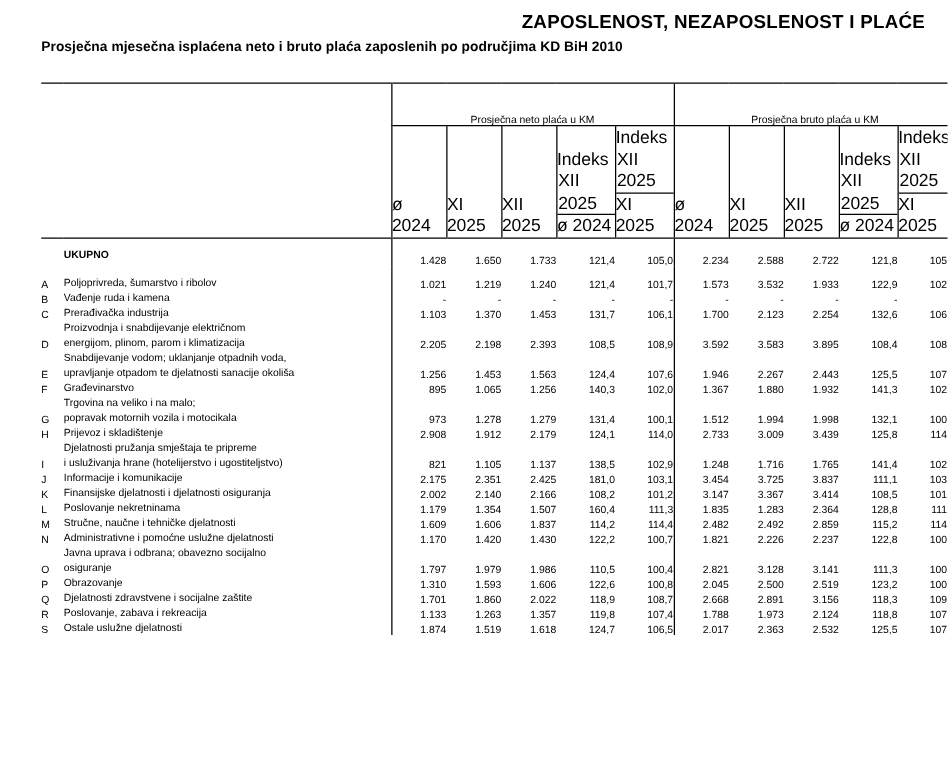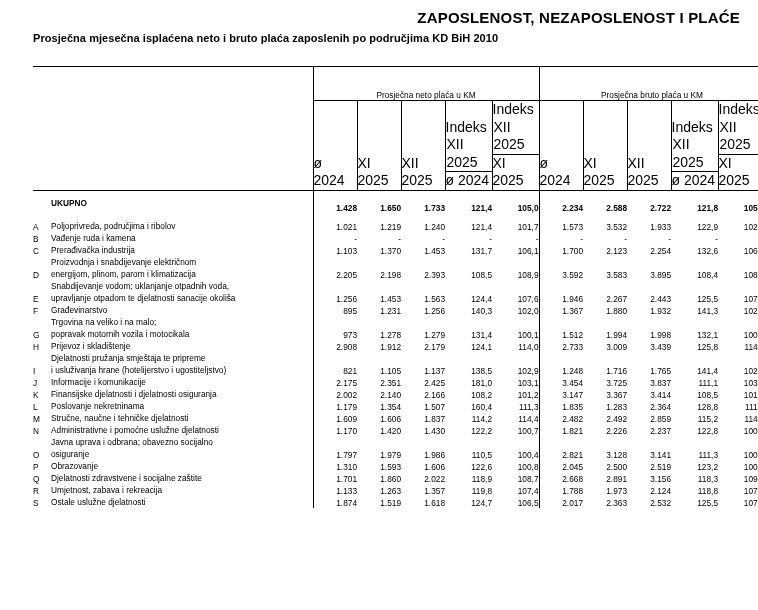--- a/index.html
+++ b/index.html
@@ -109,21 +109,21 @@
     padding-top: 4px;
     padding-right: 8px;
     border-left: none;
     white-space: nowrap;
   }
   td.num.grp-start { border-left: 1.3px solid #000; padding-left: 4px;}
   td.num.grp-end   { border-right: 1.3px solid #000; }
 
   tr.total td { font-weight: bold; margin-top: 28px; }
   tr.total td.label { font-weight: bold; padding-top: 6px; padding-bottom: 4px;}
-  tr.total td.num { font-weight: bold; padding-top: 6px; }
+  tr.total td.num { font-weight: normal; padding-top: 6px; }
 
   tr.first-data td { padding-top: 7px; }
 </style>
 </head>
 <body>
 
 <div class="page">
 
   <div class="running-head">ZAPOSLENOST, NEZAPOSLENOST I PLAĆE</div>
 
@@ -204,21 +204,21 @@
           <td class="num">121,4</td>
           <td class="num">105,0</td>
           <td class="num grp-start">2.234</td>
           <td class="num">2.588</td>
           <td class="num">2.722</td>
           <td class="num">121,8</td>
           <td class="num grp-end">105,2</td>
         </tr>
         <tr class="data-row first-data">
           <td class="code">A</td>
-          <td class="label">Poljoprivreda, područjima i ribolov</td>
+          <td class="label">Poljoprivreda, šumarstvo i ribolov</td>
           <td class="num grp-start">1.021</td>
           <td class="num">1.219</td>
           <td class="num">1.240</td>
           <td class="num">121,4</td>
           <td class="num">101,7</td>
           <td class="num grp-start">1.573</td>
           <td class="num">3.532</td>
           <td class="num">1.933</td>
           <td class="num">122,9</td>
           <td class="num grp-end">102,2</td>
@@ -276,21 +276,21 @@
           <td class="num grp-start">1.946</td>
           <td class="num">2.267</td>
           <td class="num">2.443</td>
           <td class="num">125,5</td>
           <td class="num grp-end">107,8</td>
         </tr>
         <tr class="data-row">
           <td class="code">F</td>
           <td class="label">Građevinarstvo</td>
           <td class="num grp-start">895</td>
-          <td class="num">1.231</td>
+          <td class="num">1.065</td>
           <td class="num">1.256</td>
           <td class="num">140,3</td>
           <td class="num">102,0</td>
           <td class="num grp-start">1.367</td>
           <td class="num">1.880</td>
           <td class="num">1.932</td>
           <td class="num">141,3</td>
           <td class="num grp-end">102,8</td>
         </tr>
         <tr class="data-row">
@@ -442,21 +442,21 @@
           <td class="num">118,9</td>
           <td class="num">108,7</td>
           <td class="num grp-start">2.668</td>
           <td class="num">2.891</td>
           <td class="num">3.156</td>
           <td class="num">118,3</td>
           <td class="num grp-end">109,2</td>
         </tr>
         <tr class="data-row">
           <td class="code">R</td>
-          <td class="label">Umjetnost, zabava i rekreacija</td>
+          <td class="label">Poslovanje, zabava i rekreacija</td>
           <td class="num grp-start">1.133</td>
           <td class="num">1.263</td>
           <td class="num">1.357</td>
           <td class="num">119,8</td>
           <td class="num">107,4</td>
           <td class="num grp-start">1.788</td>
           <td class="num">1.973</td>
           <td class="num">2.124</td>
           <td class="num">118,8</td>
           <td class="num grp-end">107,7</td>

